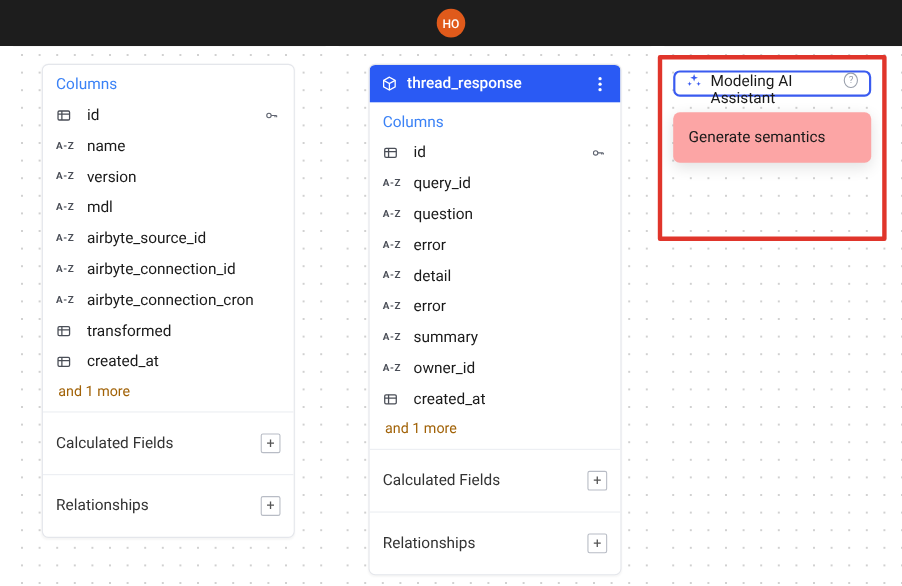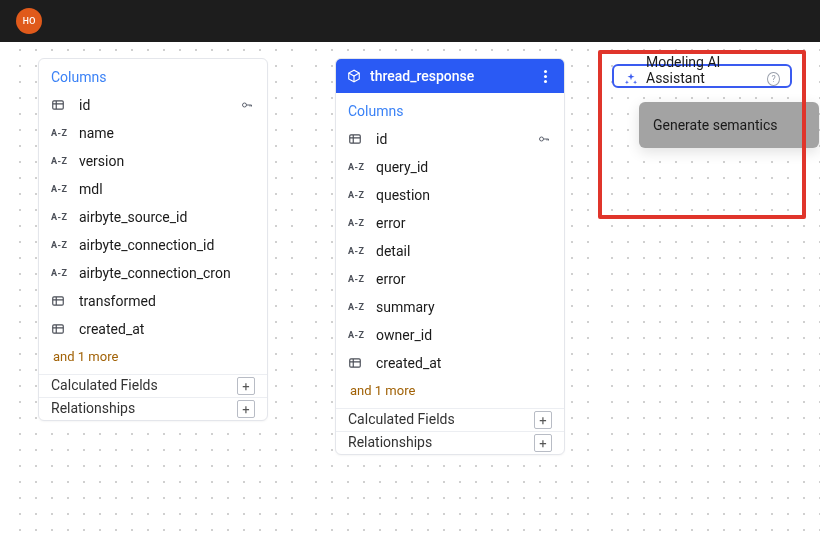--- a/index.html
+++ b/index.html
@@ -11,23 +11,22 @@
     width: 820px;
     height: 533px;
     overflow: hidden;
     position: relative;
   }
   .topbar {
     height: 42px;
     background: #1d1d1d;
     display: flex;
     align-items: center;
-    justify-content: flex-start;
+    justify-content: center;
     padding: 0 16px;
-    font-family: Liberation Mono, monospace;
   }
   .avatar {
     width: 26px; height: 26px; border-radius: 50%;
     background: #e05a1b;
     color: #fff;
     display: flex; align-items: center; justify-content: center;
     font-size: 11px; font-weight: 500;
   }
   .canvas {
     position: relative;
@@ -106,22 +105,22 @@
   }
   .key-icon {
     margin-left: auto; color: #5f6470;
   }
   .more-text {
     padding: 6px 14px 10px;
     color: #a16207;
     font-size: 13px;
   }
   .section-row {
-    display: flex; align-items: flex-start; justify-content: space-between;
-    padding: 2px 12px;
+    display: flex; align-items: center; justify-content: space-between;
+    padding: 19px 12px;
     border-top: 1px solid #eceef2;
     color: #333;
     font-size: 14px;
   }
   .plus-btn {
     width: 18px; height: 18px; border: 1px solid #b8bcc5;
     display: flex; align-items: center; justify-content: center;
     font-size: 13px; color: #555; border-radius: 2px; cursor: pointer;
     line-height: 1;
   }
@@ -135,40 +134,40 @@
     border-radius: 2px;
     pointer-events: none;
   }
   .ai-btn {
     position: absolute;
     left: 612px; top: 22px;
     width: 180px; height: 24px;
     background: #fff;
     border: 2px solid #3a5bf0;
     border-radius: 6px;
-    display: flex; align-items: flex-end;
+    display: flex; align-items: flex-start;
     padding: 0 10px;
     font-size: 14px;
     color: #1a1a1a;
     cursor: pointer;
   }
   .ai-btn .sparkle {
     color: #3a5bf0; margin-right: 8px;
     display: inline-flex;
   }
   .ai-btn .help {
     margin-left: auto;
     width: 14px; height: 14px; border: 1px solid #9aa0ac; border-radius: 50%;
     font-size: 9px; color: #9aa0ac; display: flex; align-items: center; justify-content: center;
   }
   .ai-menu {
     position: absolute;
-    left: 639px; top: 60px;
+    left: 612px; top: 60px;
     width: 180px;
-    background: #a3a3a3;
+    background: #fca5a5;
     border-radius: 6px;
     box-shadow: 0 4px 14px rgba(0,0,0,0.12);
     padding: 6px 0;
   }
   .ai-menu-item {
     padding: 9px 14px;
     font-size: 14px;
     cursor: pointer;
   }
 

